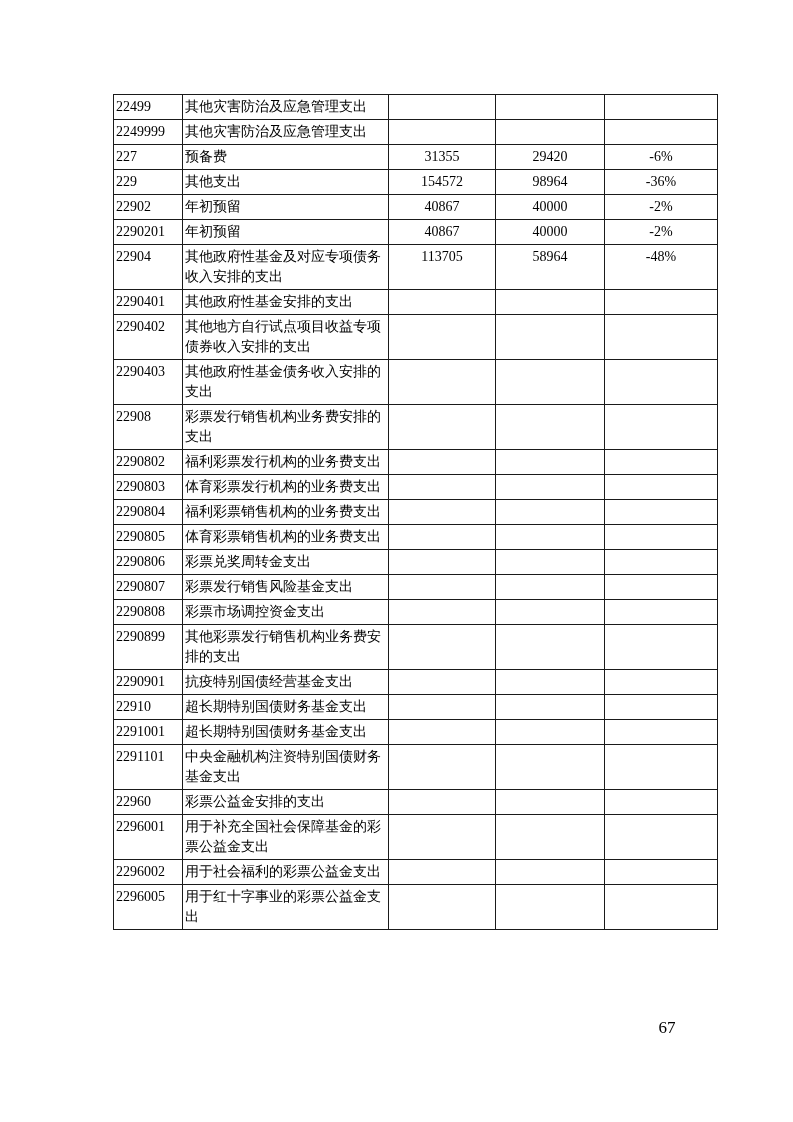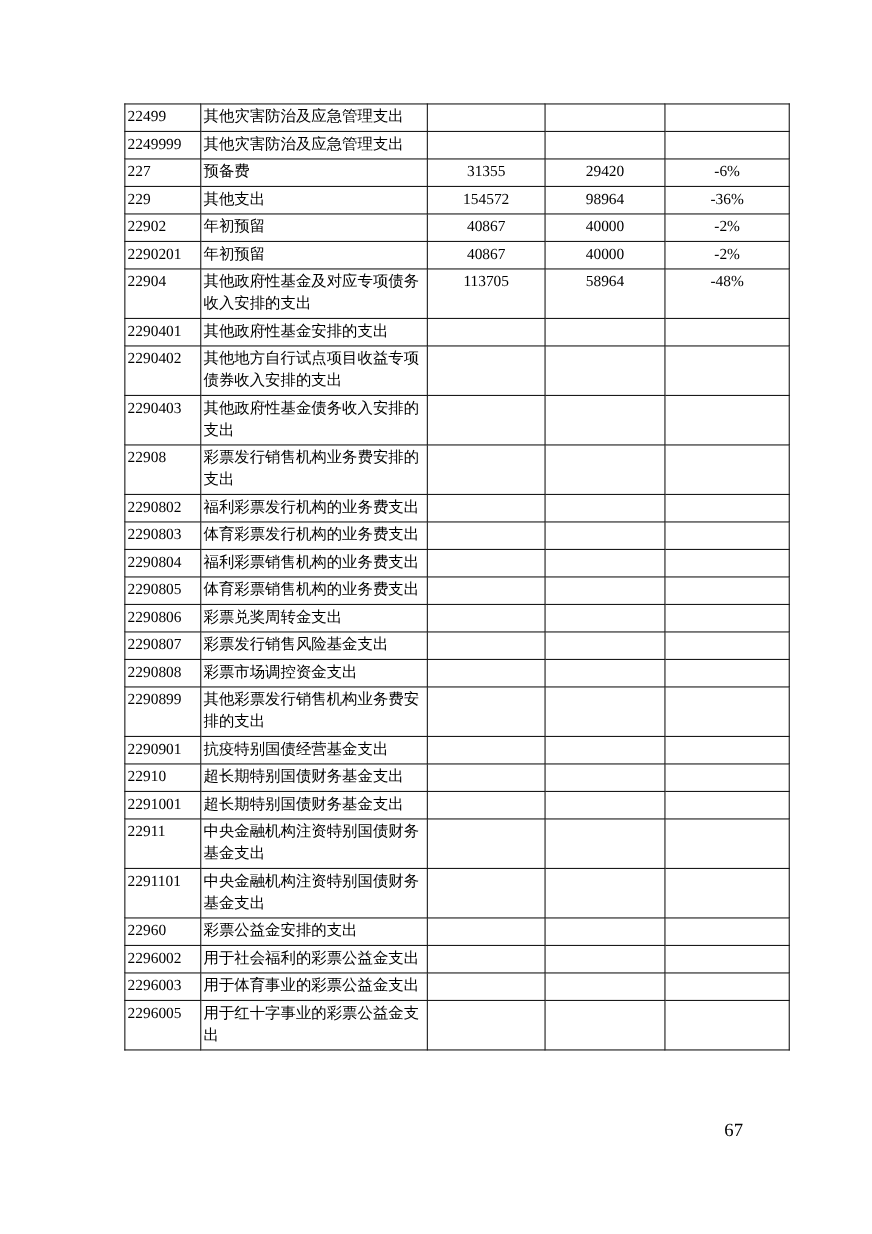--- a/index.html
+++ b/index.html
@@ -209,55 +209,48 @@
           <td class="col-pct"></td>
         </tr>
         <tr>
           <td class="col-code">2291001</td>
           <td class="col-name">超长期特别国债财务基金支出</td>
           <td class="col-v1"></td>
           <td class="col-v2"></td>
           <td class="col-pct"></td>
         </tr>
         <tr>
-          <td class="col-code">22911</td>
-          <td class="col-name">中央金融机构注资特别国债财务基金支出</td>
-          <td class="col-v1"></td>
-          <td class="col-v2"></td>
-          <td class="col-pct"></td>
-        </tr>
-        <tr>
           <td class="col-code">2291101</td>
           <td class="col-name">中央金融机构注资特别国债财务基金支出</td>
           <td class="col-v1"></td>
           <td class="col-v2"></td>
           <td class="col-pct"></td>
         </tr>
         <tr>
           <td class="col-code">22960</td>
           <td class="col-name">彩票公益金安排的支出</td>
           <td class="col-v1"></td>
           <td class="col-v2"></td>
           <td class="col-pct"></td>
         </tr>
         <tr>
+          <td class="col-code">2296001</td>
+          <td class="col-name">用于补充全国社会保障基金的彩票公益金支出</td>
+          <td class="col-v1"></td>
+          <td class="col-v2"></td>
+          <td class="col-pct"></td>
+        </tr>
+        <tr>
           <td class="col-code">2296002</td>
           <td class="col-name">用于社会福利的彩票公益金支出</td>
           <td class="col-v1"></td>
           <td class="col-v2"></td>
           <td class="col-pct"></td>
         </tr>
         <tr>
-          <td class="col-code">2296003</td>
-          <td class="col-name">用于体育事业的彩票公益金支出</td>
-          <td class="col-v1"></td>
-          <td class="col-v2"></td>
-          <td class="col-pct"></td>
-        </tr>
-        <tr>
           <td class="col-code">2296005</td>
           <td class="col-name">用于红十字事业的彩票公益金支出</td>
           <td class="col-v1"></td>
           <td class="col-v2"></td>
           <td class="col-pct"></td>
         </tr>
       </tbody>
   </table>
 
   <div class="page-number">67</div>

